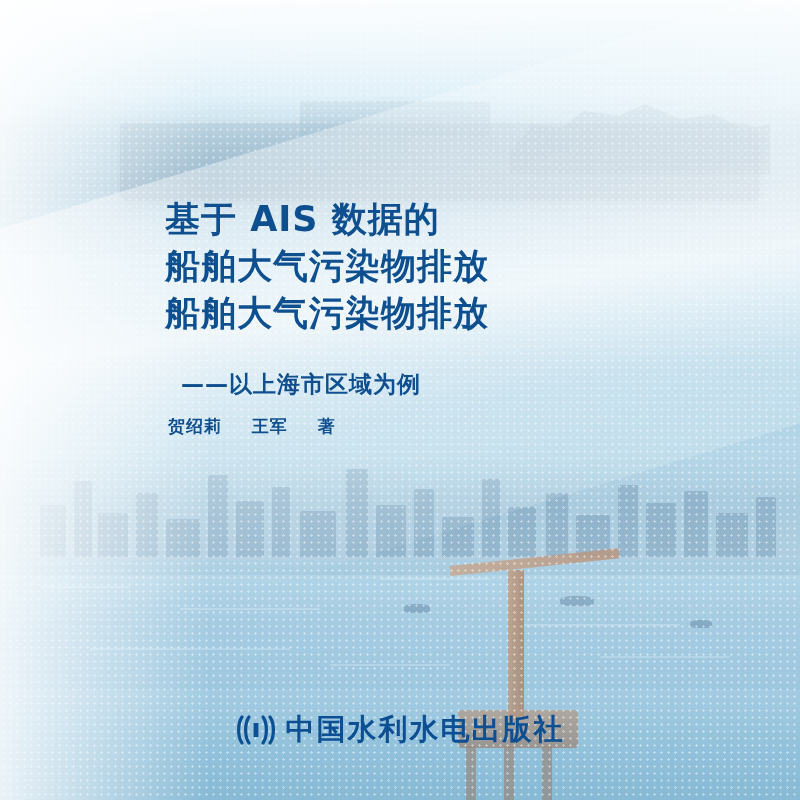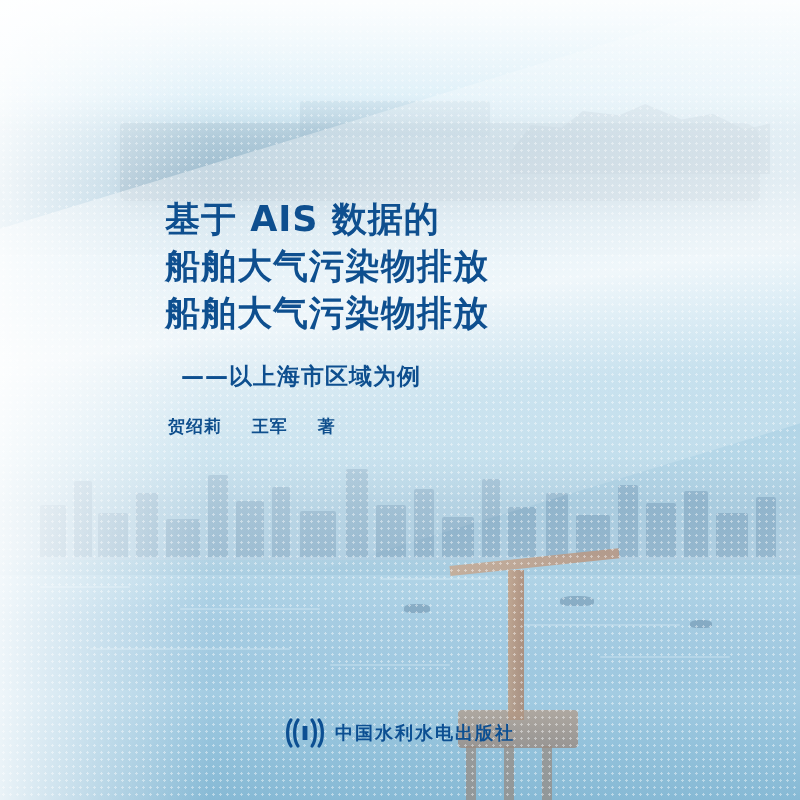--- a/index.html
+++ b/index.html
@@ -216,21 +216,21 @@
   .title-line {
     font-family: "DejaVu Sans", "Liberation Sans", sans-serif;
     font-weight: bold;
     font-size: 35px;
     line-height: 47px;
     letter-spacing: 1px;
     color: #0e4f8f;
     white-space: nowrap;
   }
   .subtitle {
-    margin-top: 24px;
+    margin-top: 32px;
     margin-left: 16px;
     font-family: "DejaVu Sans", "Liberation Sans", sans-serif;
     font-weight: bold;
     font-size: 23px;
     letter-spacing: 1px;
     color: #0e4f8f;
     white-space: nowrap;
   }
   .authors {
     position: absolute;
@@ -259,21 +259,21 @@
     align-items: center;
     gap: 10px;
   }
   .pub-mark {
     width: 40px; height: 34px;
     position: relative;
     flex: 0 0 auto;
   }
   .pub-name {
     font-family: "DejaVu Sans", "Liberation Sans", sans-serif;
-    font-size: 18px;
+    font-size: 29px;
     font-weight: bold;
     letter-spacing: 2px;
     color: #0c4f92;
     white-space: nowrap;
   }
   .pub-url {
     margin-top: 7px;
     font-family: "DejaVu Sans", "Liberation Sans", sans-serif;
     font-size: 13px;
     font-weight: bold;

